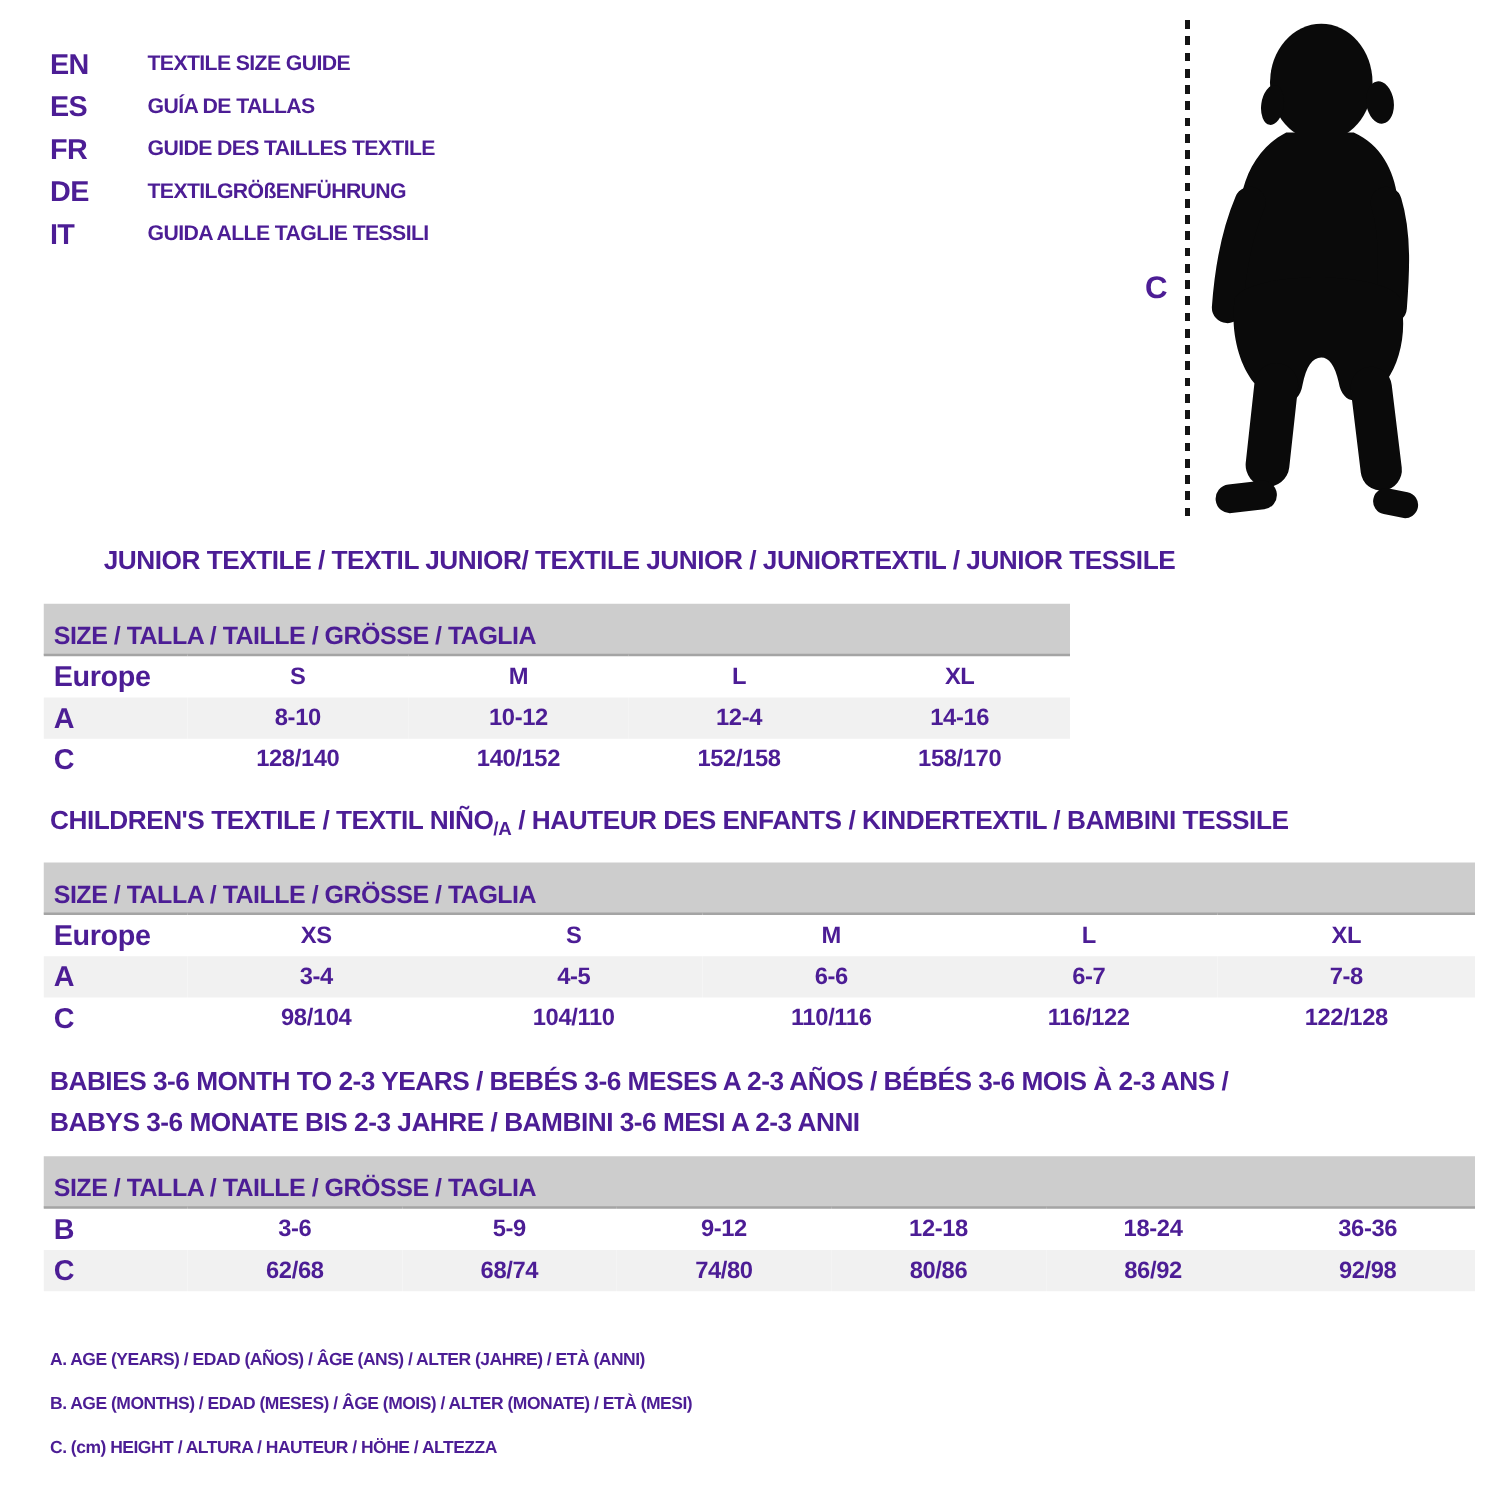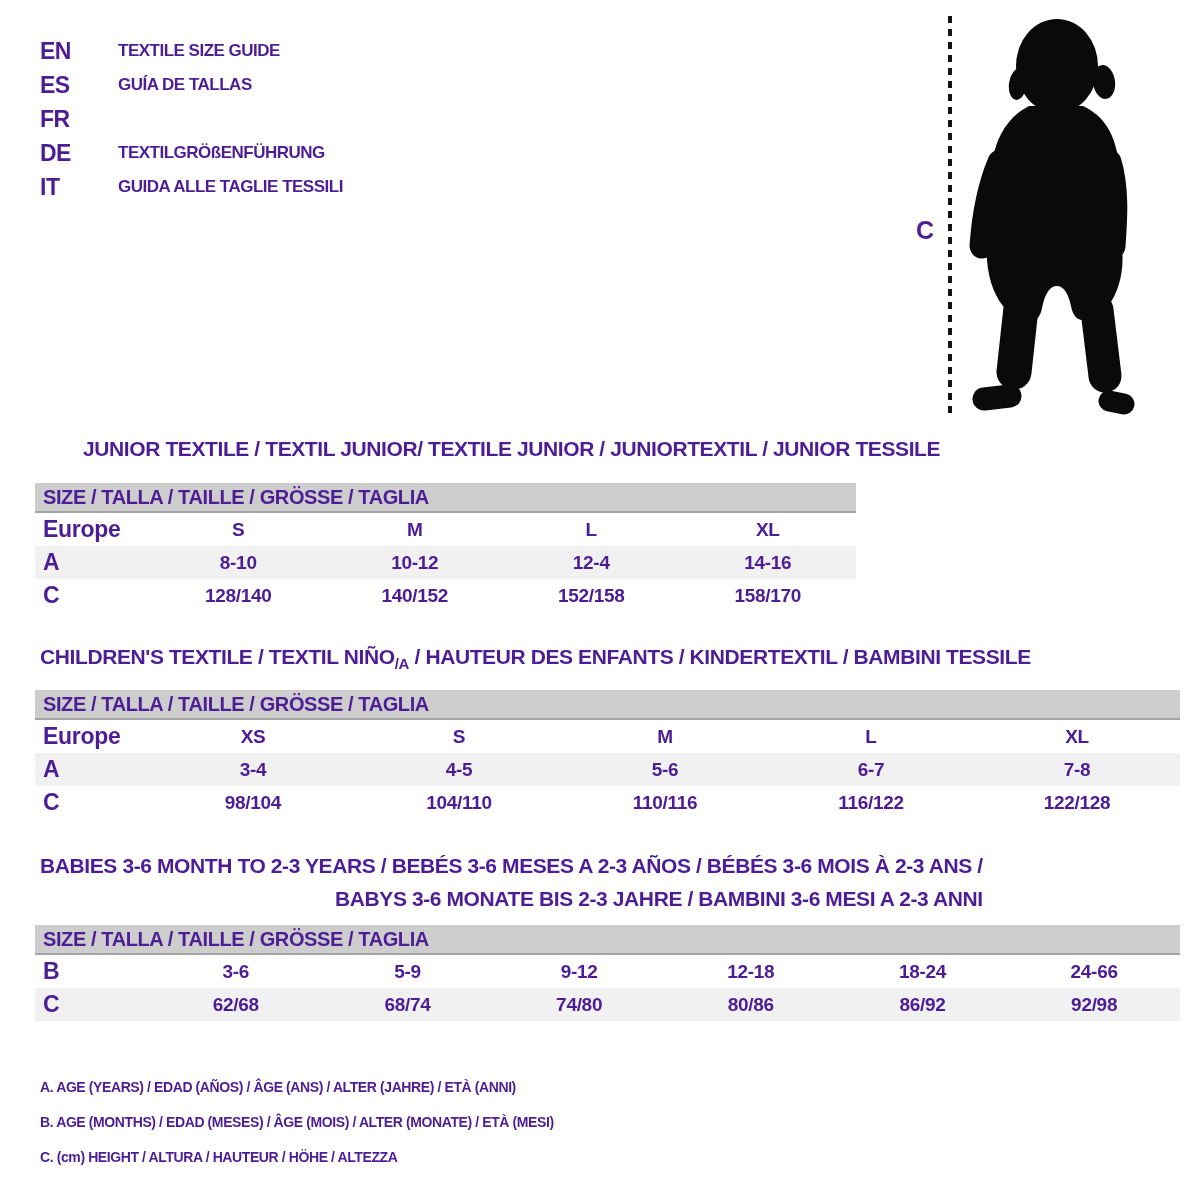--- a/index.html
+++ b/index.html
@@ -30,29 +30,29 @@
     font-size:25px; font-weight:700;
   }
   .toddler-svg { position:absolute; left:963px; top:16px; }
 
   
   .tbl-title {
     position:absolute; font-size:21px; font-weight:700;
     letter-spacing:-0.4px; white-space:nowrap;
   }
   .tbl-title .sub { font-size:15px; vertical-align:-5px; letter-spacing:-0.3px; }
-  .two-line { line-height:33px;text-align:right; }
+  .two-line { line-height:33px; }
 
   
   .size-table {
     position:absolute; border-collapse:collapse; table-layout:fixed;
   }
   .size-table th {
     background:#cdcdcd; border-bottom:2px solid #a4a4a4;
-    height:28px; text-align:left; padding:0 0 0 8px;
+    height:28px; text-align:left; padding:12px 0 0 8px;
     font-size:20px; font-weight:700; letter-spacing:-0.4px; white-space:nowrap;
   }
   .size-table td {
     height:33px; text-align:center;
     font-size:19px; font-weight:700; letter-spacing:-0.3px;
     padding:0;
   }
   .size-table td.lbl { text-align:left; padding-left:8px; font-size:23px; }
   .size-table tr.shaded td { background:#f1f1f1; }
 
@@ -72,20 +72,21 @@
     <div class="lang-row">
       <span class="lang-code">EN</span>
       <span class="lang-title">TEXTILE SIZE GUIDE</span>
     </div>
     <div class="lang-row">
       <span class="lang-code">ES</span>
       <span class="lang-title">GUÍA DE TALLAS</span>
     </div>
     <div class="lang-row">
       <span class="lang-code">FR</span>
+      <span class="lang-title">GUIDE DES TAILLES TEXTILE</span>
     </div>
     <div class="lang-row">
       <span class="lang-code">DE</span>
       <span class="lang-title">TEXTILGRÖßENFÜHRUNG</span>
     </div>
     <div class="lang-row">
       <span class="lang-code">IT</span>
       <span class="lang-title">GUIDA ALLE TAGLIE TESSILI</span>
     </div>
   </div>
@@ -166,21 +167,21 @@
       <td>XS</td>
       <td>S</td>
       <td>M</td>
       <td>L</td>
       <td>XL</td>
     </tr>
     <tr class="shaded">
       <td class="lbl">A</td>
       <td>3-4</td>
       <td>4-5</td>
-      <td>5-6</td>
+      <td>6-6</td>
       <td>6-7</td>
       <td>7-8</td>
     </tr>
     <tr>
       <td class="lbl">C</td>
       <td>98/104</td>
       <td>104/110</td>
       <td>110/116</td>
       <td>116/122</td>
       <td>122/128</td>
@@ -206,21 +207,21 @@
         <tr>
       <th colspan="7">SIZE / TALLA / TAILLE / GRÖSSE / TAGLIA</th>
     </tr>
     <tr>
       <td class="lbl">B</td>
       <td>3-6</td>
       <td>5-9</td>
       <td>9-12</td>
       <td>12-18</td>
       <td>18-24</td>
-      <td>24-66</td>
+      <td>36-36</td>
     </tr>
     <tr class="shaded">
       <td class="lbl">C</td>
       <td>62/68</td>
       <td>68/74</td>
       <td>74/80</td>
       <td>80/86</td>
       <td>86/92</td>
       <td>92/98</td>
     </tr>

